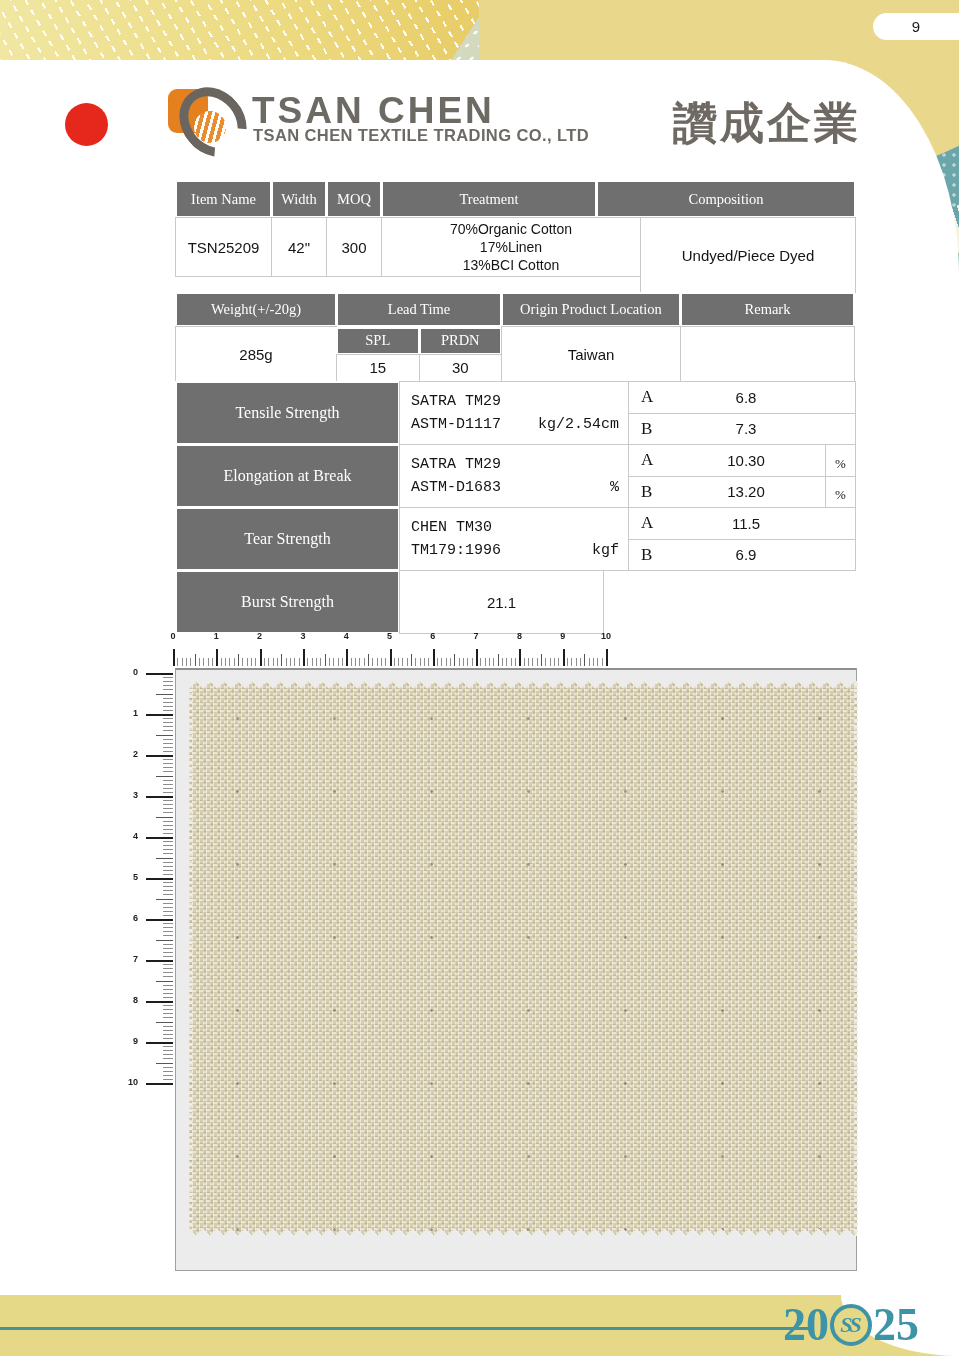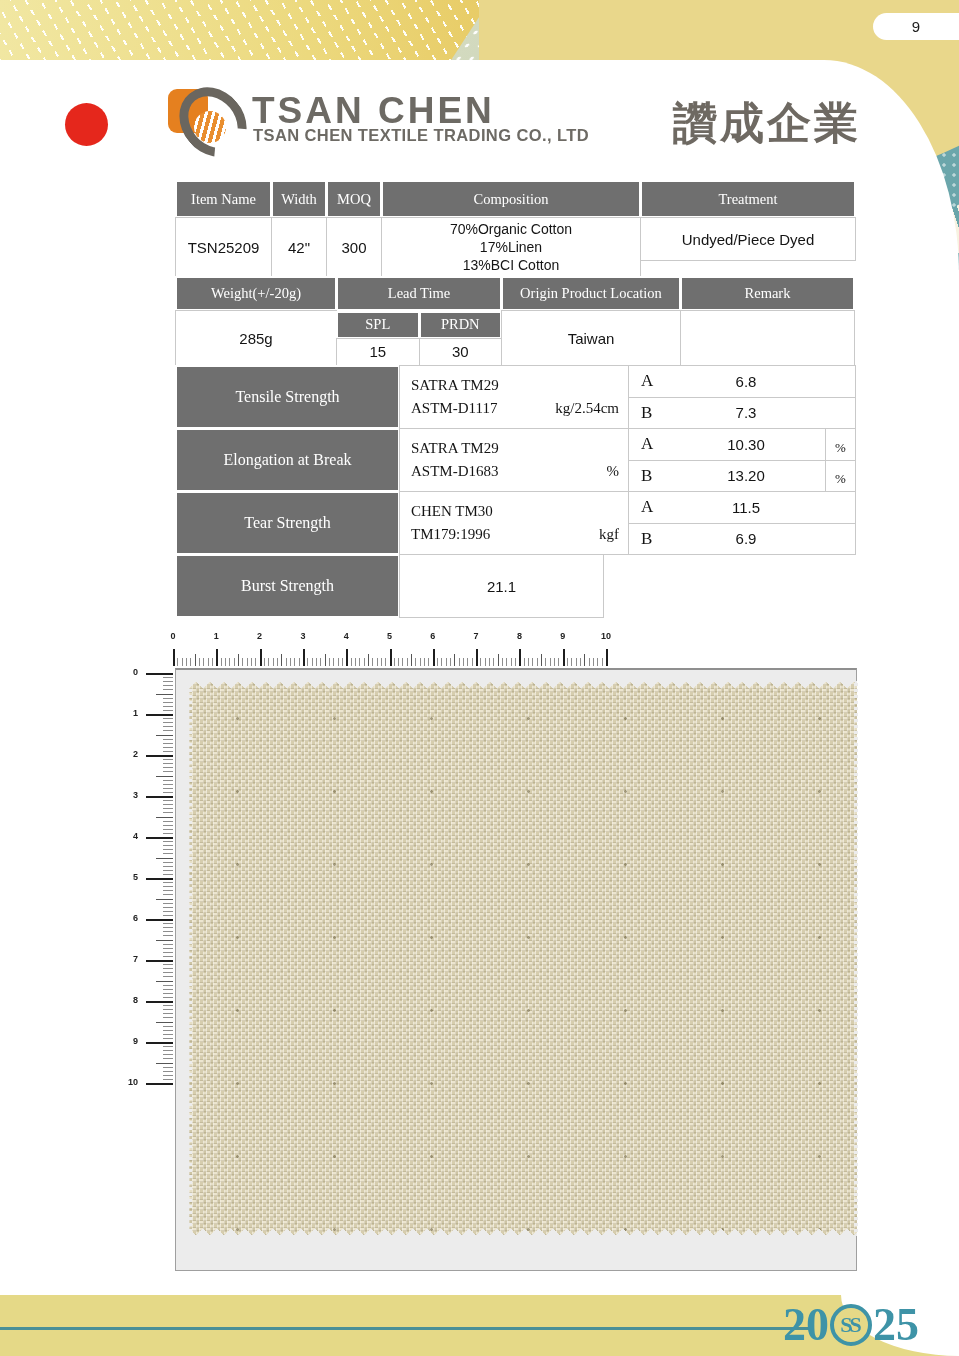--- a/index.html
+++ b/index.html
@@ -68,21 +68,21 @@
      font-family:"Liberation Serif",serif;font-size:14.5px;}
   .dc{font-size:15px;text-align:right;}
   .comp{flex-direction:column;line-height:18px;font-size:14px;}
   .lead-block{flex-direction:column;align-items:stretch;padding:0;border:none;background:transparent;}
   .lead-hdr{display:flex;height:28px;}
   .lead-val{display:flex;height:28px;margin-top:-1px;}
   .lead-hdr .hc,.lead-val .dc{flex:1;}
   .lead-val .dc + .dc{margin-left:-1px;}
   .test-name{font-size:16px;}
   .meth{flex-direction:column;align-items:stretch;justify-content:space-evenly;
-     padding:4px 9px 4px 11px;font-family:Liberation Serif, serif;font-size:15px;}
+     padding:4px 9px 4px 11px;font-family:Liberation Mono, monospace;font-size:15px;}
   .meth .m2{display:flex;justify-content:space-between;align-items:flex-end;}
   .rt{flex-direction:column;align-items:stretch;padding:0;}
   .rt .sub{display:flex;flex:1;}
   .rt .sub + .sub{border-top:1px solid #c9c9c9;}
   .ab{width:38px;display:flex;align-items:center;padding-left:12px;
      font-family:"Liberation Serif",serif;font-size:17px;box-sizing:border-box;}
   .val{flex:1;display:flex;align-items:center;justify-content:center;font-size:15px;}
   .suf{width:30px;display:flex;align-items:flex-end;justify-content:center;
      padding-bottom:4px;box-sizing:border-box;font-family:"Liberation Serif",serif;font-size:13px;}
   .suf.bordered{border-left:1px solid #c9c9c9;}
@@ -127,21 +127,21 @@
 
   
   .footer{position:absolute;left:0;bottom:0;width:100%;height:61px;background:#e5d987;z-index:2;}
   .footer-line{position:absolute;left:0;bottom:26px;width:812px;height:3px;background:#4a9097;}
   .footer-corner{position:absolute;right:0;top:0;width:118px;height:61px;background:#fff;
      border-bottom-left-radius:118px 61px;}
   .year{position:absolute;right:40px;bottom:5px;display:flex;align-items:center;z-index:3;
      font-family:"Liberation Serif",serif;font-weight:bold;color:#3e93a7;font-size:46px;}
   .year .ss{width:42px;height:42px;border:4px solid #3e93a7;border-radius:50%;margin:0 1px;
      background:#e5d987;display:flex;align-items:center;justify-content:center;
-     font-size:22px;letter-spacing:-3px;padding-right:3px;box-sizing:border-box;}
+     font-size:22px;font-style:italic;letter-spacing:-3px;padding-right:3px;box-sizing:border-box;}
 </style>
 </head>
 <body>
 
 <div class="page">
 
   <div class="deco">
     <div class="d-yellow">
         <div class="dash"></div>
       </div>
@@ -175,34 +175,34 @@
     <div class="brand-title">TSAN CHEN</div>
     <div class="brand-sub">TSAN CHEN TEXTILE TRADING CO., LTD</div>
     <div class="brand-cjk">讚成企業</div>
 
     <div class="tbl">
 
       <div class="trow">
         <div class="c hc" style="width:97px;height:38px">Item Name</div>
         <div class="c hc" style="width:56px;height:38px">Width</div>
         <div class="c hc" style="width:56px;height:38px">MOQ</div>
+        <div class="c hc" style="width:216px;height:38px">Treatment</div>
         <div class="c hc" style="width:260px;height:38px">Composition</div>
-        <div class="c hc" style="width:216px;height:38px">Treatment</div>
       </div>
 
       <div class="trow">
         <div class="c dc" style="width:97px;height:60px">TSN25209</div>
         <div class="c dc" style="width:56px;height:60px">42"</div>
         <div class="c dc" style="width:56px;height:60px">300</div>
         <div class="c dc comp" style="width:260px;height:60px">
           <div>70%Organic Cotton</div>
           <div>17%Linen</div>
           <div>13%BCI Cotton</div>
         </div>
-        <div class="c dc" style="width:216px;height:44px">Undyed/Piece Dyed</div>
+        <div class="c dc" style="width:216px;height:76px">Undyed/Piece Dyed</div>
       </div>
 
       <div class="trow">
         <div class="c hc" style="width:162px;height:35px">Weight(+/-20g)</div>
         <div class="c hc" style="width:166px;height:35px">Lead Time</div>
         <div class="c hc" style="width:180px;height:35px">Origin Product Location</div>
         <div class="c hc" style="width:175px;height:35px">Remark</div>
       </div>
 
       <div class="trow">

